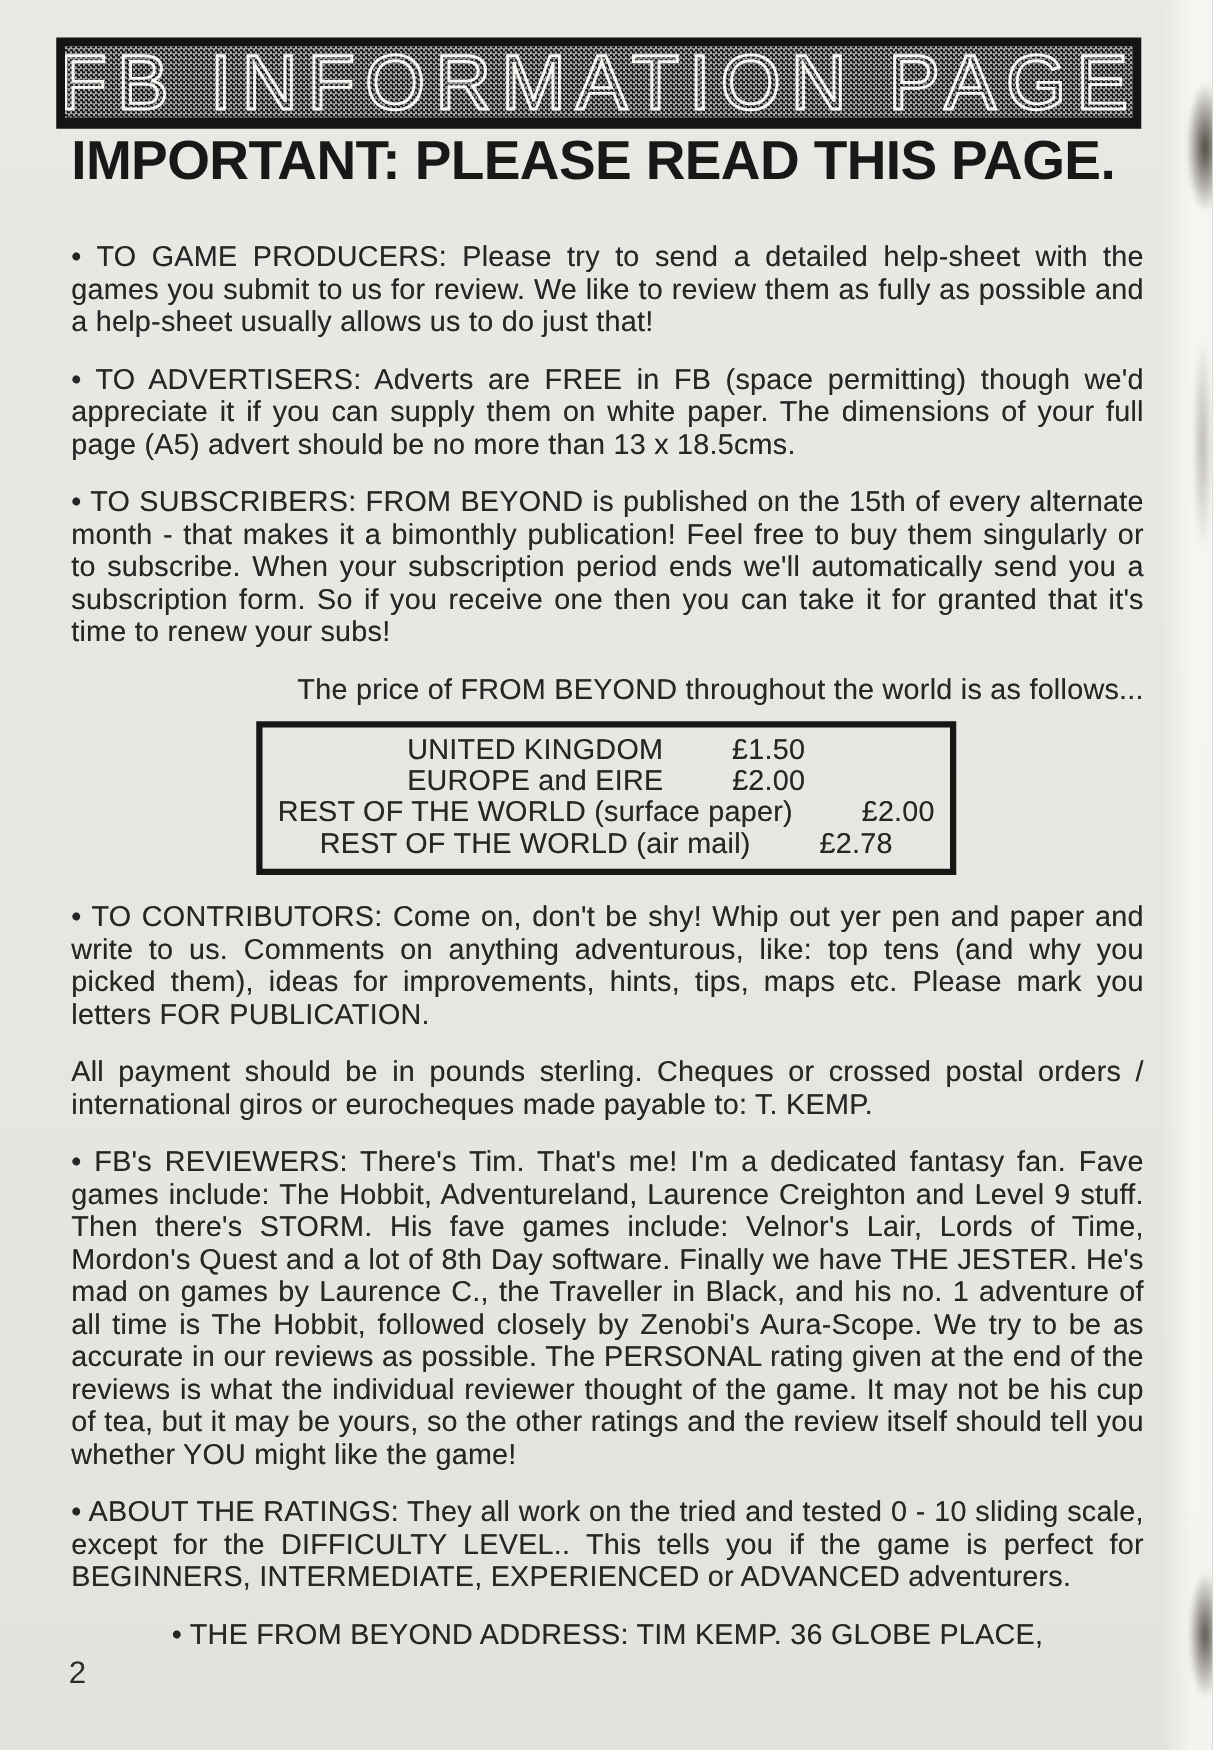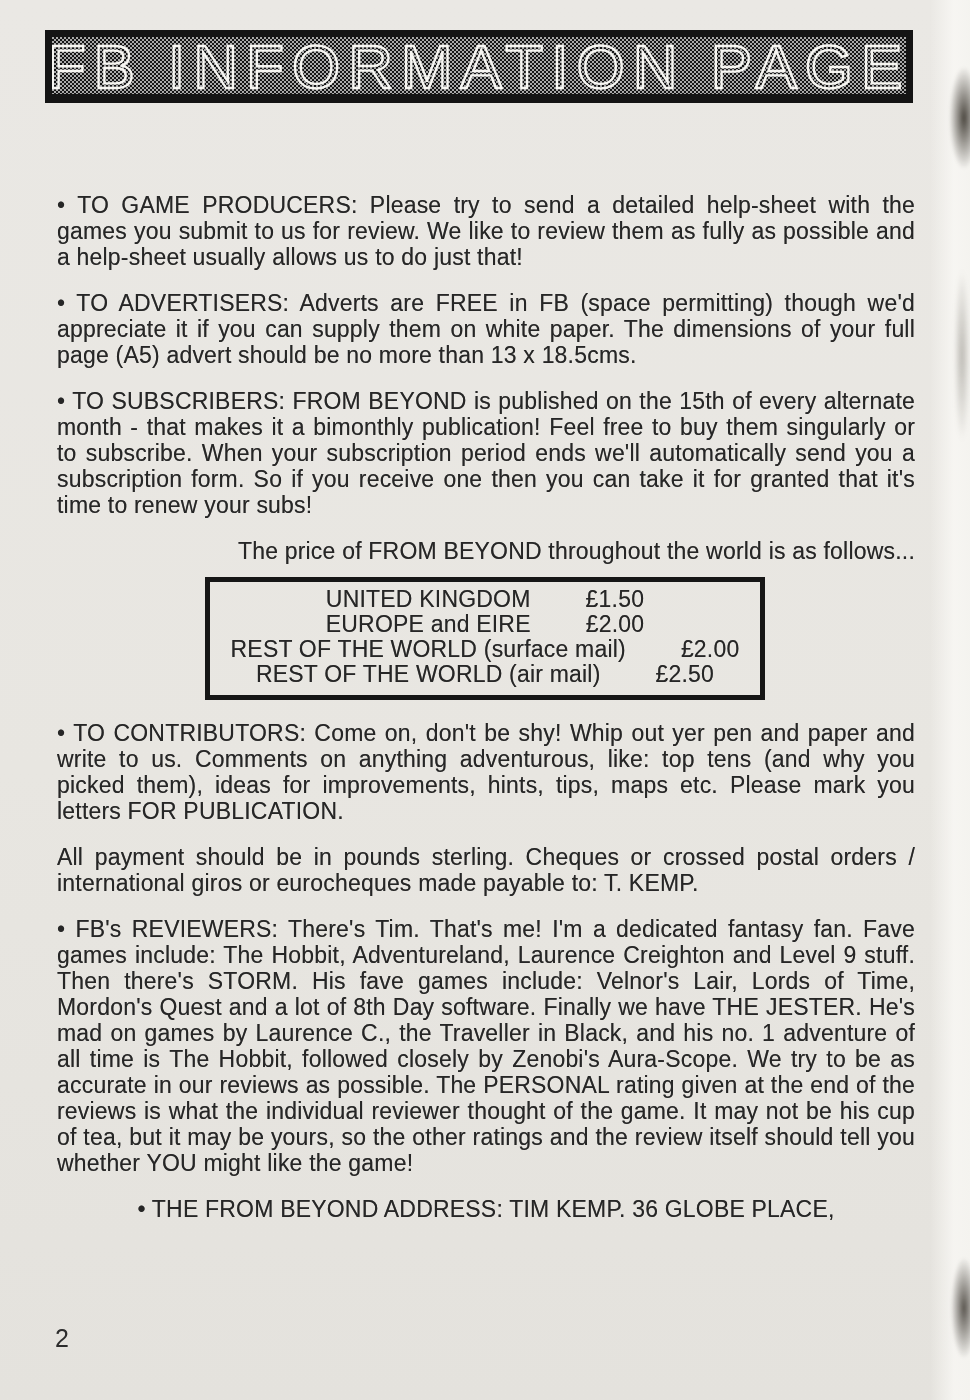--- a/index.html
+++ b/index.html
@@ -130,20 +130,21 @@
 </style>
 </head>
 <body>
 
 <div class="page">
 
   <div class="banner">
     <span class="banner-text">FB INFORMATION PAGE</span>
   </div>
 
+  <h1 class="heading">IMPORTANT: PLEASE READ THIS PAGE.</h1>
 
   <div class="content">
 
     <p class="para">• TO GAME PRODUCERS: Please try to send a detailed help-sheet with the games you submit to us for review. We like to review them as fully as possible and a help-sheet usually allows us to do just that!</p>
 
     <p class="para">• TO ADVERTISERS: Adverts are FREE in FB (space permitting) though we'd appreciate it if you can supply them on white paper. The dimensions of your full page (A5) advert should be no more than 13 x 18.5cms.</p>
 
     <p class="para">• TO SUBSCRIBERS: FROM BEYOND is published on the 15th of every alternate month - that makes it a bimonthly publication! Feel free to buy them singularly or to subscribe. When your subscription period ends we'll automatically send you a subscription form. So if you receive one then you can take it for granted that it's time to renew your subs!</p>
 
     <p class="para price-intro">The price of FROM BEYOND throughout the world is as follows...</p>
@@ -151,35 +152,36 @@
     <div class="price-box">
       <div class="price-row">
         <span class="region">UNITED KINGDOM</span>
         <span class="price">£1.50</span>
       </div>
       <div class="price-row">
         <span class="region">EUROPE and EIRE</span>
         <span class="price">£2.00</span>
       </div>
       <div class="price-row">
-        <span class="region">REST OF THE WORLD (surface mail)</span>
+        <span class="region">REST OF THE WORLD (surface paper)</span>
         <span class="price">£2.00</span>
       </div>
       <div class="price-row">
         <span class="region">REST OF THE WORLD (air mail)</span>
-        <span class="price">£2.50</span>
+        <span class="price">£2.78</span>
       </div>
     </div>
 
     <p class="para">• TO CONTRIBUTORS: Come on, don't be shy! Whip out yer pen and paper and write to us. Comments on anything adventurous, like: top tens (and why you picked them), ideas for improvements, hints, tips, maps etc. Please mark you letters FOR PUBLICATION.</p>
 
     <p class="para">All payment should be in pounds sterling. Cheques or crossed postal orders / international giros or eurocheques made payable to: T. KEMP.</p>
 
     <p class="para">• FB's REVIEWERS: There's Tim. That's me! I'm a dedicated fantasy fan. Fave games include: The Hobbit, Adventureland, Laurence Creighton and Level 9 stuff. Then there's STORM. His fave games include: Velnor's Lair, Lords of Time, Mordon's Quest and a lot of 8th Day software. Finally we have THE JESTER. He's mad on games by Laurence C., the Traveller in Black, and his no. 1 adventure of all time is The Hobbit, followed closely by Zenobi's Aura-Scope. We try to be as accurate in our reviews as possible. The PERSONAL rating given at the end of the reviews is what the individual reviewer thought of the game. It may not be his cup of tea, but it may be yours, so the other ratings and the review itself should tell you whether YOU might like the game!</p>
 
+    <p class="para">• ABOUT THE RATINGS: They all work on the tried and tested 0 - 10 sliding scale, except for the DIFFICULTY LEVEL.. This tells you if the game is perfect for BEGINNERS, INTERMEDIATE, EXPERIENCED or ADVANCED adventurers.</p>
 
     <div class="address">
       <div>• THE FROM BEYOND ADDRESS: TIM KEMP. 36 GLOBE PLACE,</div>
     </div>
 
   </div>
 
   <div class="page-number">2</div>
 
   <div class="scan-edge"></div>

